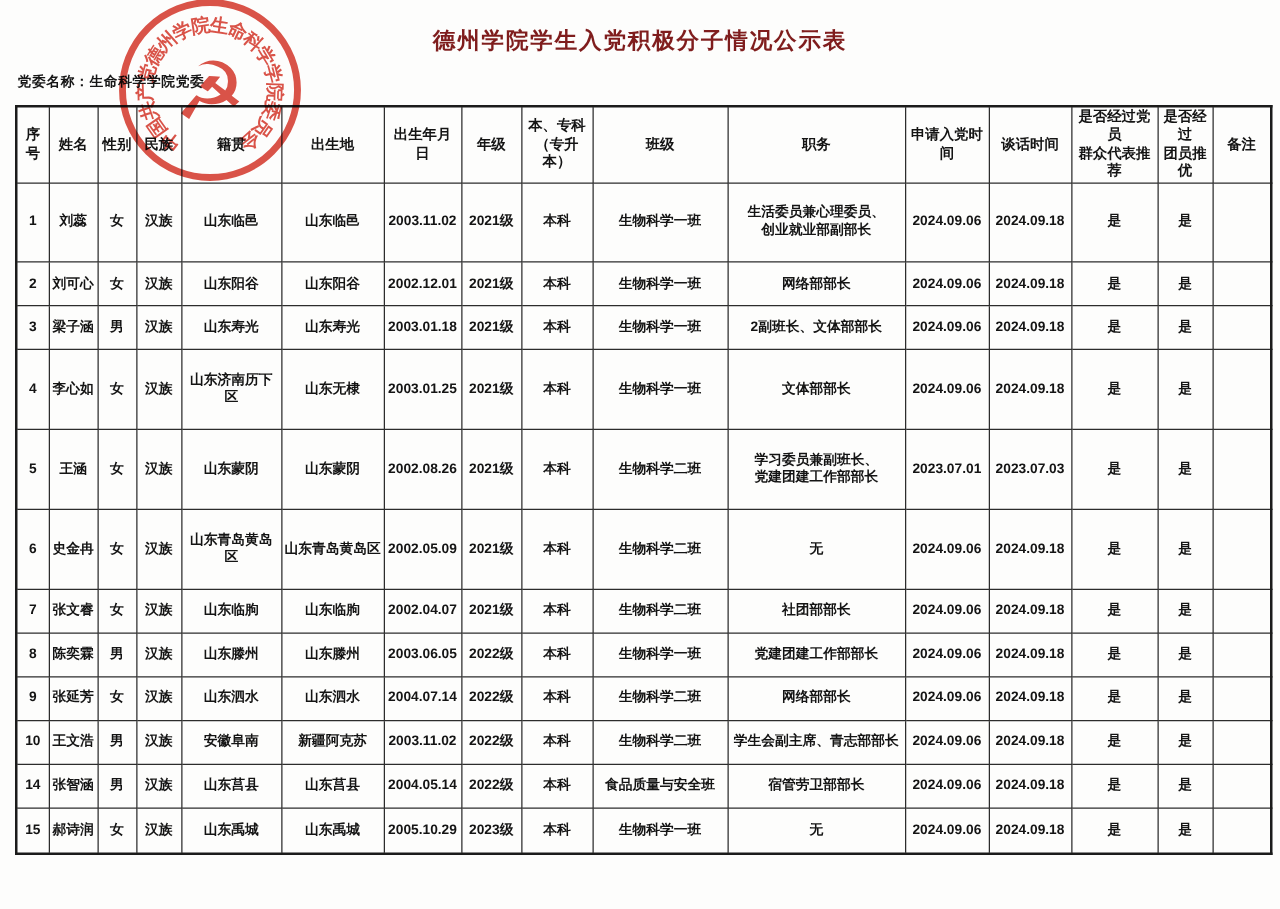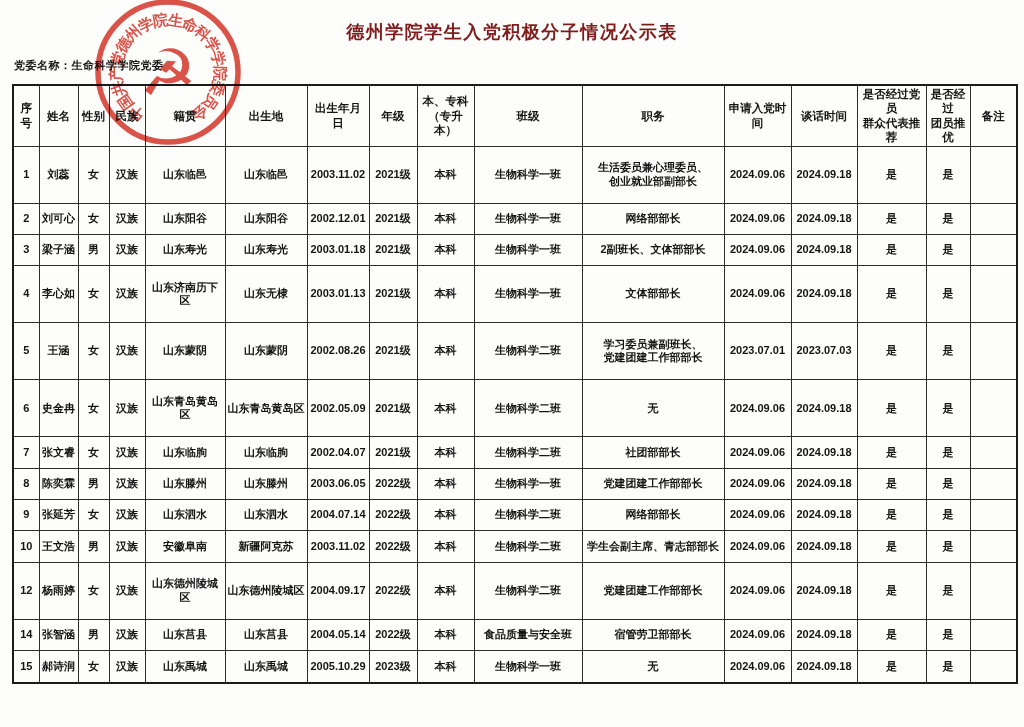--- a/index.html
+++ b/index.html
@@ -142,21 +142,21 @@
         <td>是</td>
         <td></td>
       </tr>
       <tr>
         <td>4</td>
         <td>李心如</td>
         <td>女</td>
         <td>汉族</td>
         <td>山东济南历下区</td>
         <td>山东无棣</td>
-        <td>2003.01.13</td>
+        <td>2003.01.25</td>
         <td>2021级</td>
         <td>本科</td>
         <td>生物科学一班</td>
         <td>文体部部长</td>
         <td>2024.09.06</td>
         <td>2024.09.18</td>
         <td>是</td>
         <td>是</td>
         <td></td>
       </tr>
@@ -256,38 +256,20 @@
         <td>王文浩</td>
         <td>男</td>
         <td>汉族</td>
         <td>安徽阜南</td>
         <td>新疆阿克苏</td>
         <td>2003.11.02</td>
         <td>2022级</td>
         <td>本科</td>
         <td>生物科学二班</td>
         <td>学生会副主席、青志部部长</td>
-        <td>2024.09.06</td>
-        <td>2024.09.18</td>
-        <td>是</td>
-        <td>是</td>
-        <td></td>
-      </tr>
-      <tr>
-        <td>12</td>
-        <td>杨雨婷</td>
-        <td>女</td>
-        <td>汉族</td>
-        <td>山东德州陵城区</td>
-        <td>山东德州陵城区</td>
-        <td>2004.09.17</td>
-        <td>2022级</td>
-        <td>本科</td>
-        <td>生物科学二班</td>
-        <td>党建团建工作部部长</td>
         <td>2024.09.06</td>
         <td>2024.09.18</td>
         <td>是</td>
         <td>是</td>
         <td></td>
       </tr>
       <tr>
         <td>14</td>
         <td>张智涵</td>
         <td>男</td>

